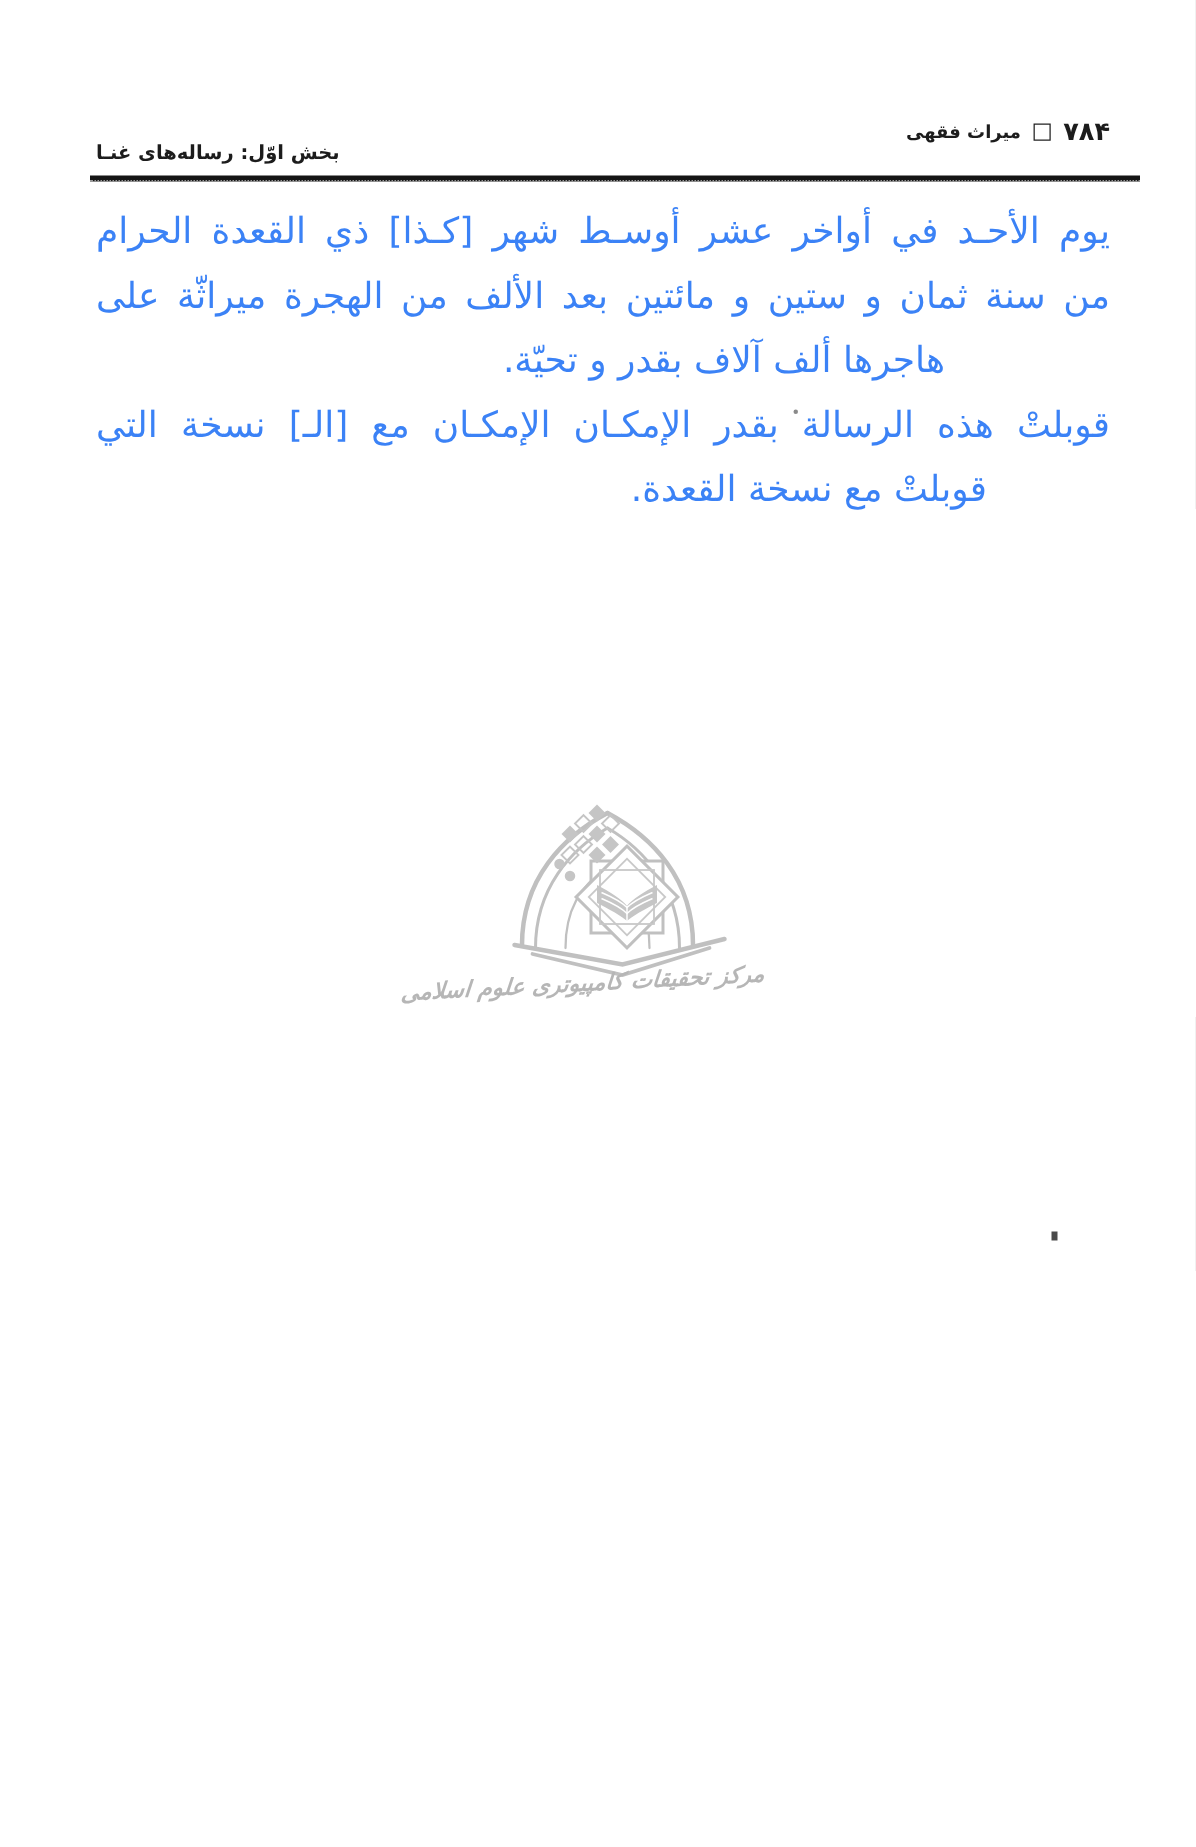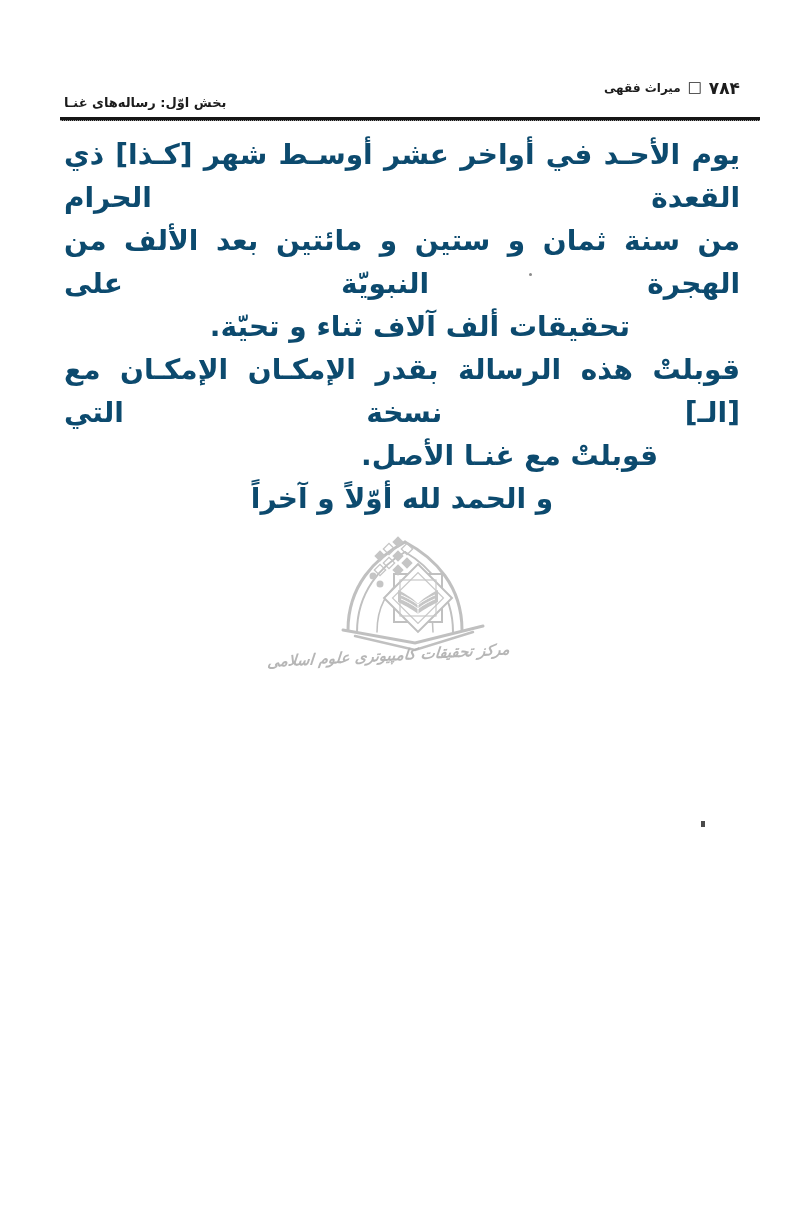--- a/index.html
+++ b/index.html
@@ -38,21 +38,21 @@
     position:absolute;
     top:117px;left:60px;width:700px;height:3px;
     background:#151515;
     border-bottom:1px dotted #9a9a9a;
   }
   
   .body-text{
     position:absolute;
     top:133px;right:57px;left:64px;
     direction:rtl;
-    font-size:28px;font-weight:bold;color:#0c4a6e;
+    font-size:24px;font-weight:normal;color:#3b82f6;
     line-height:43px;
   }
   .line{white-space:normal;}
   .line-justify{text-align:justify;text-align-last:justify;}
   .line-short-1{text-align:right;margin-right:110px;}
   .line-short-2{text-align:right;margin-right:82px;}
   .line-center{text-align:center;}
   
   .watermark{
     position:absolute;top:532px;left:283px;width:260px;height:170px;
@@ -88,25 +88,24 @@
       <span class="square-bullet">□</span>
       <span class="book-title">ميراث فقهى</span>
     </div>
     <div class="section-title">بخش اوّل: رساله‌های غنـا</div>
   </div>
 
   <div class="header-rule"></div>
 
   <div class="body-text">
     <div class="line line-justify">يوم الأحـد في أواخر عشر أوسـط شهر [كـذا] ذي القعدة الحرام</div>
-    <div class="line line-justify">من سنة ثمان و ستين و مائتين بعد الألف من الهجرة النبويّة على</div>
-    <div class="line line-short-1">تحقیقات ألف آلاف ثناء و تحيّة.</div>
+    <div class="line line-justify">من سنة ثمان و ستين و مائتين بعد الألف من الهجرة ميراثّة على</div>
+    <div class="line line-short-1">هاجرها ألف آلاف بقدر و تحيّة.</div>
     <div class="line line-justify">قوبلتْ هذه الرسالة بقدر الإمكـان الإمكـان مع [الـ] نسخة التي</div>
-    <div class="line line-short-2">قوبلتْ مع غنـا الأصل.</div>
-    <div class="line line-center">و الحمد لله أوّلاً و آخراً</div>
+    <div class="line line-short-2">قوبلتْ مع نسخة القعدة.</div>
   </div>
 
   <div class="watermark">
     <svg width="250" height="130" viewBox="0 0 250 130">
       <g fill="none" stroke="#bdbdbd" stroke-linecap="round">
 
         <g>
           <path d="M55,98 C55,54 82,26 112,10" stroke-width="3"></path>
           <path d="M112,10 C142,26 169,54 169,98" stroke-width="3"></path>
 

